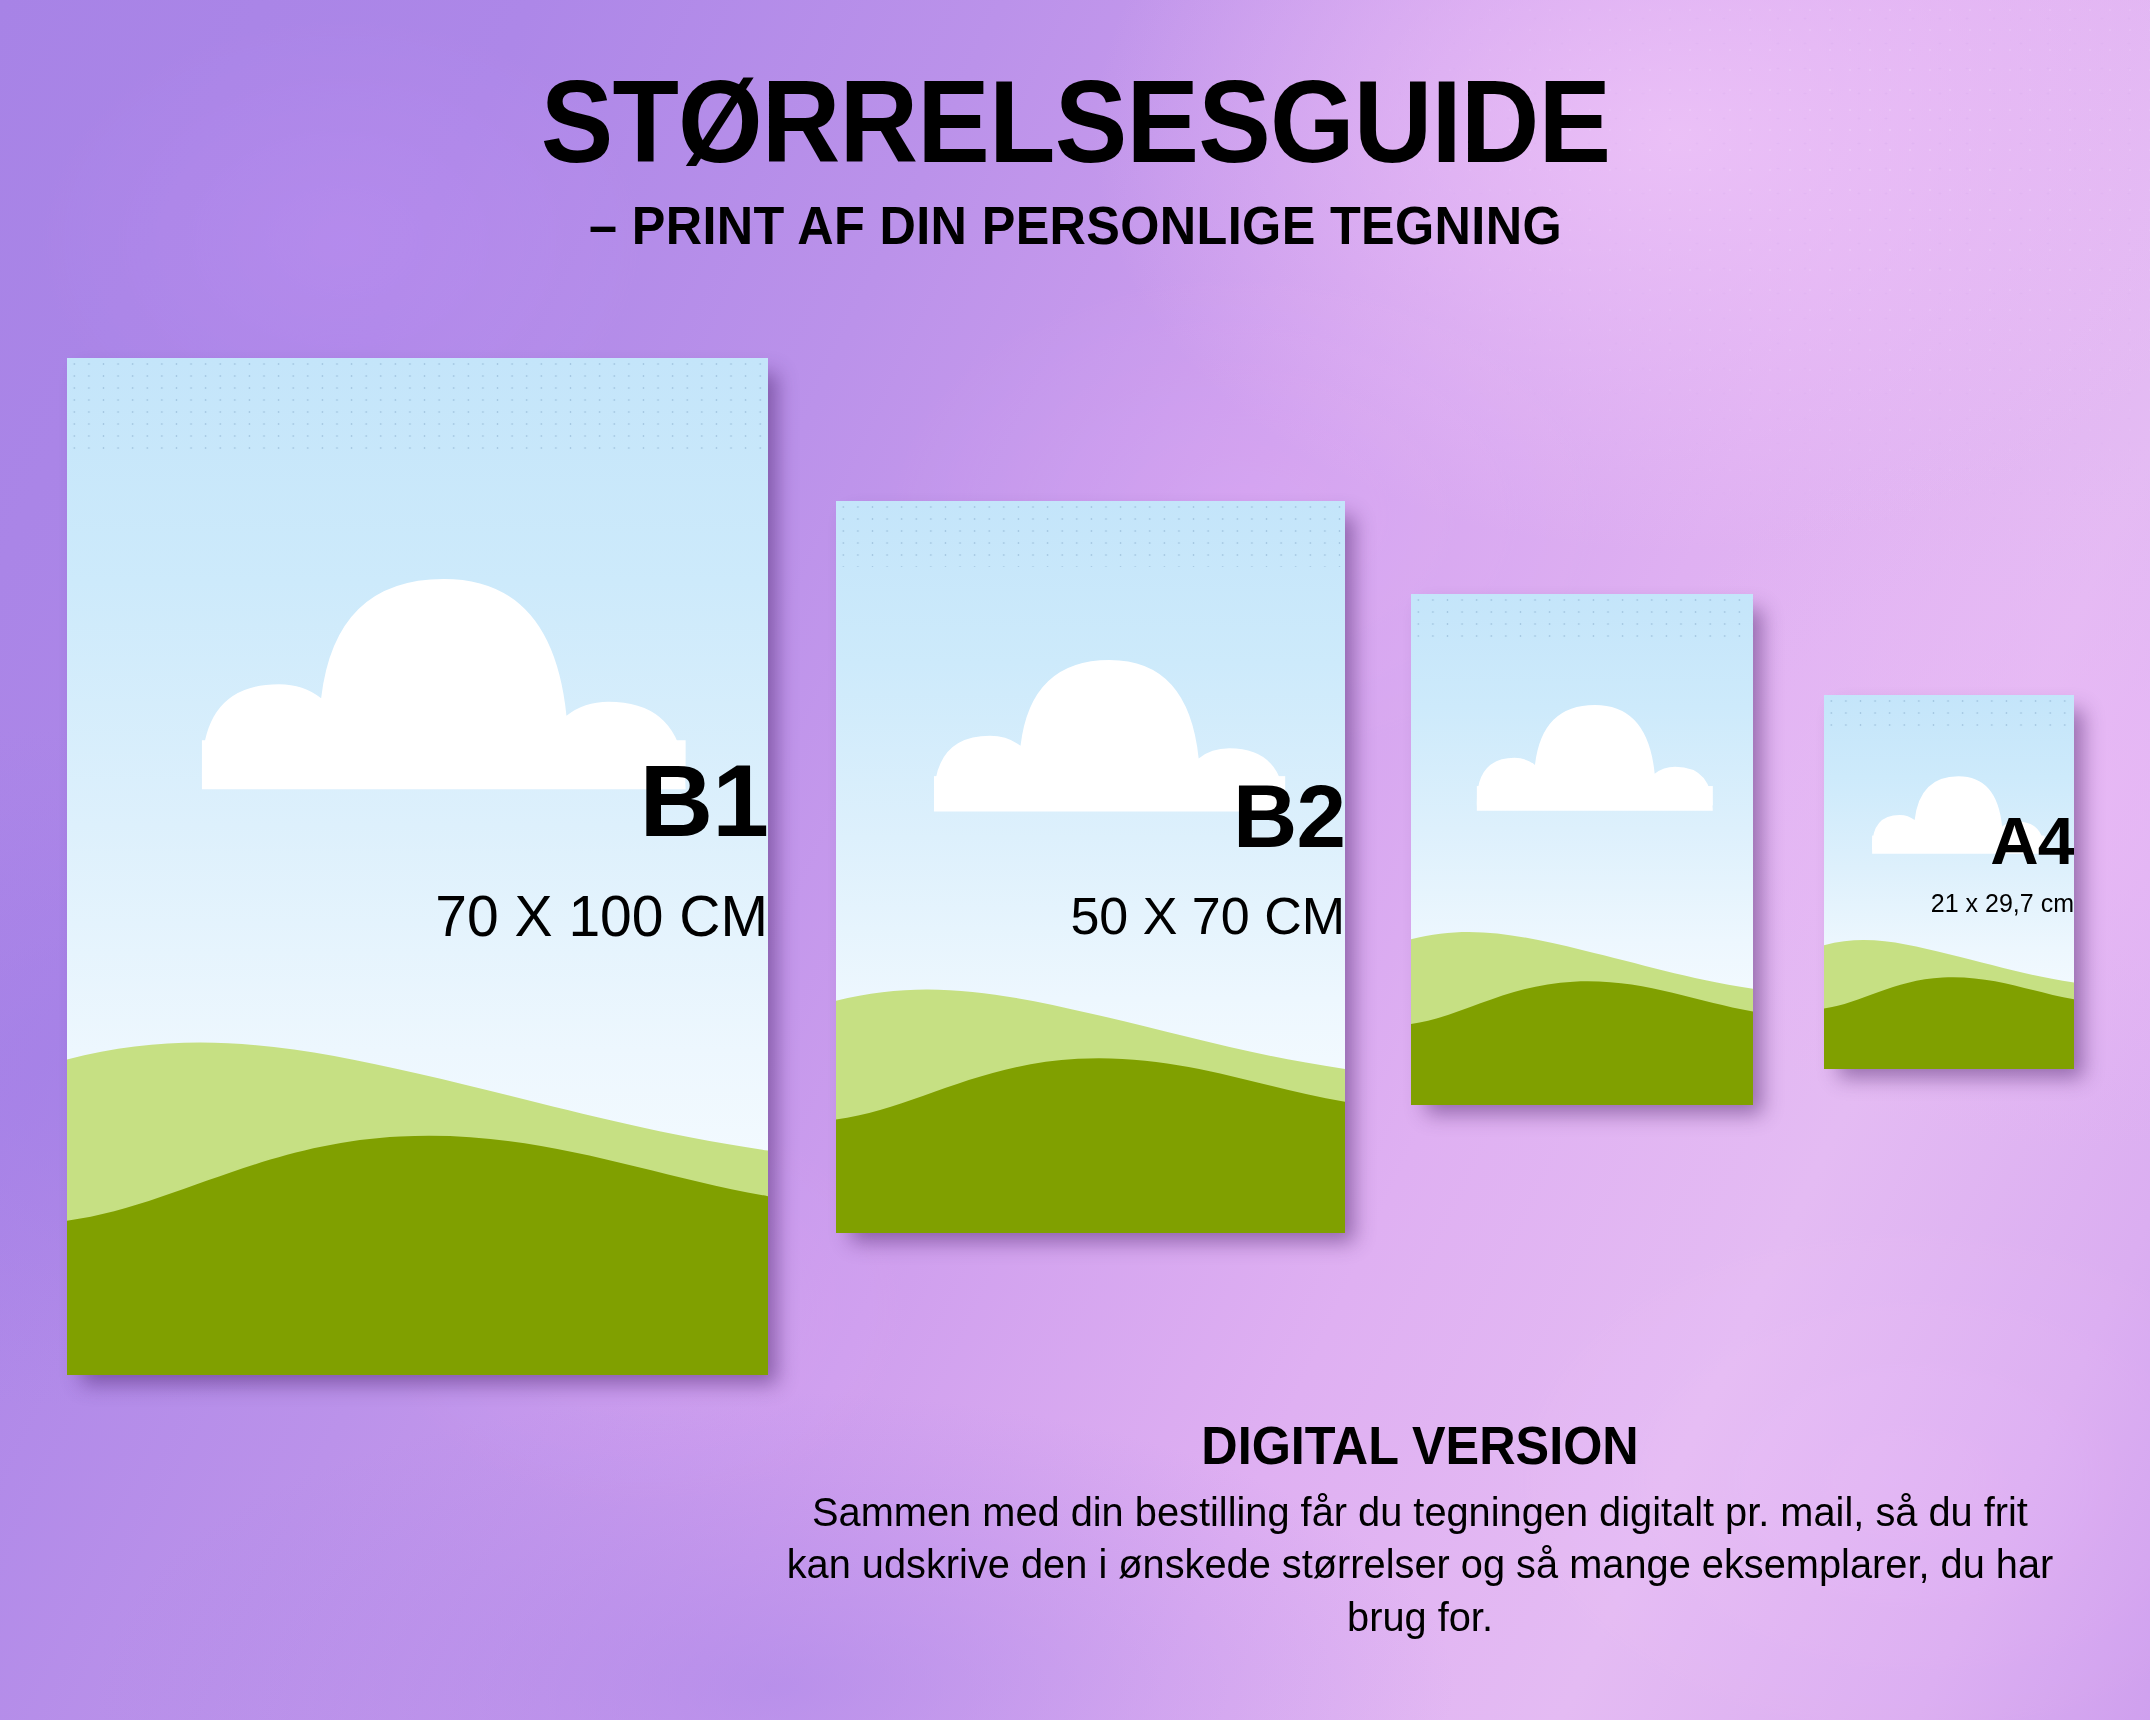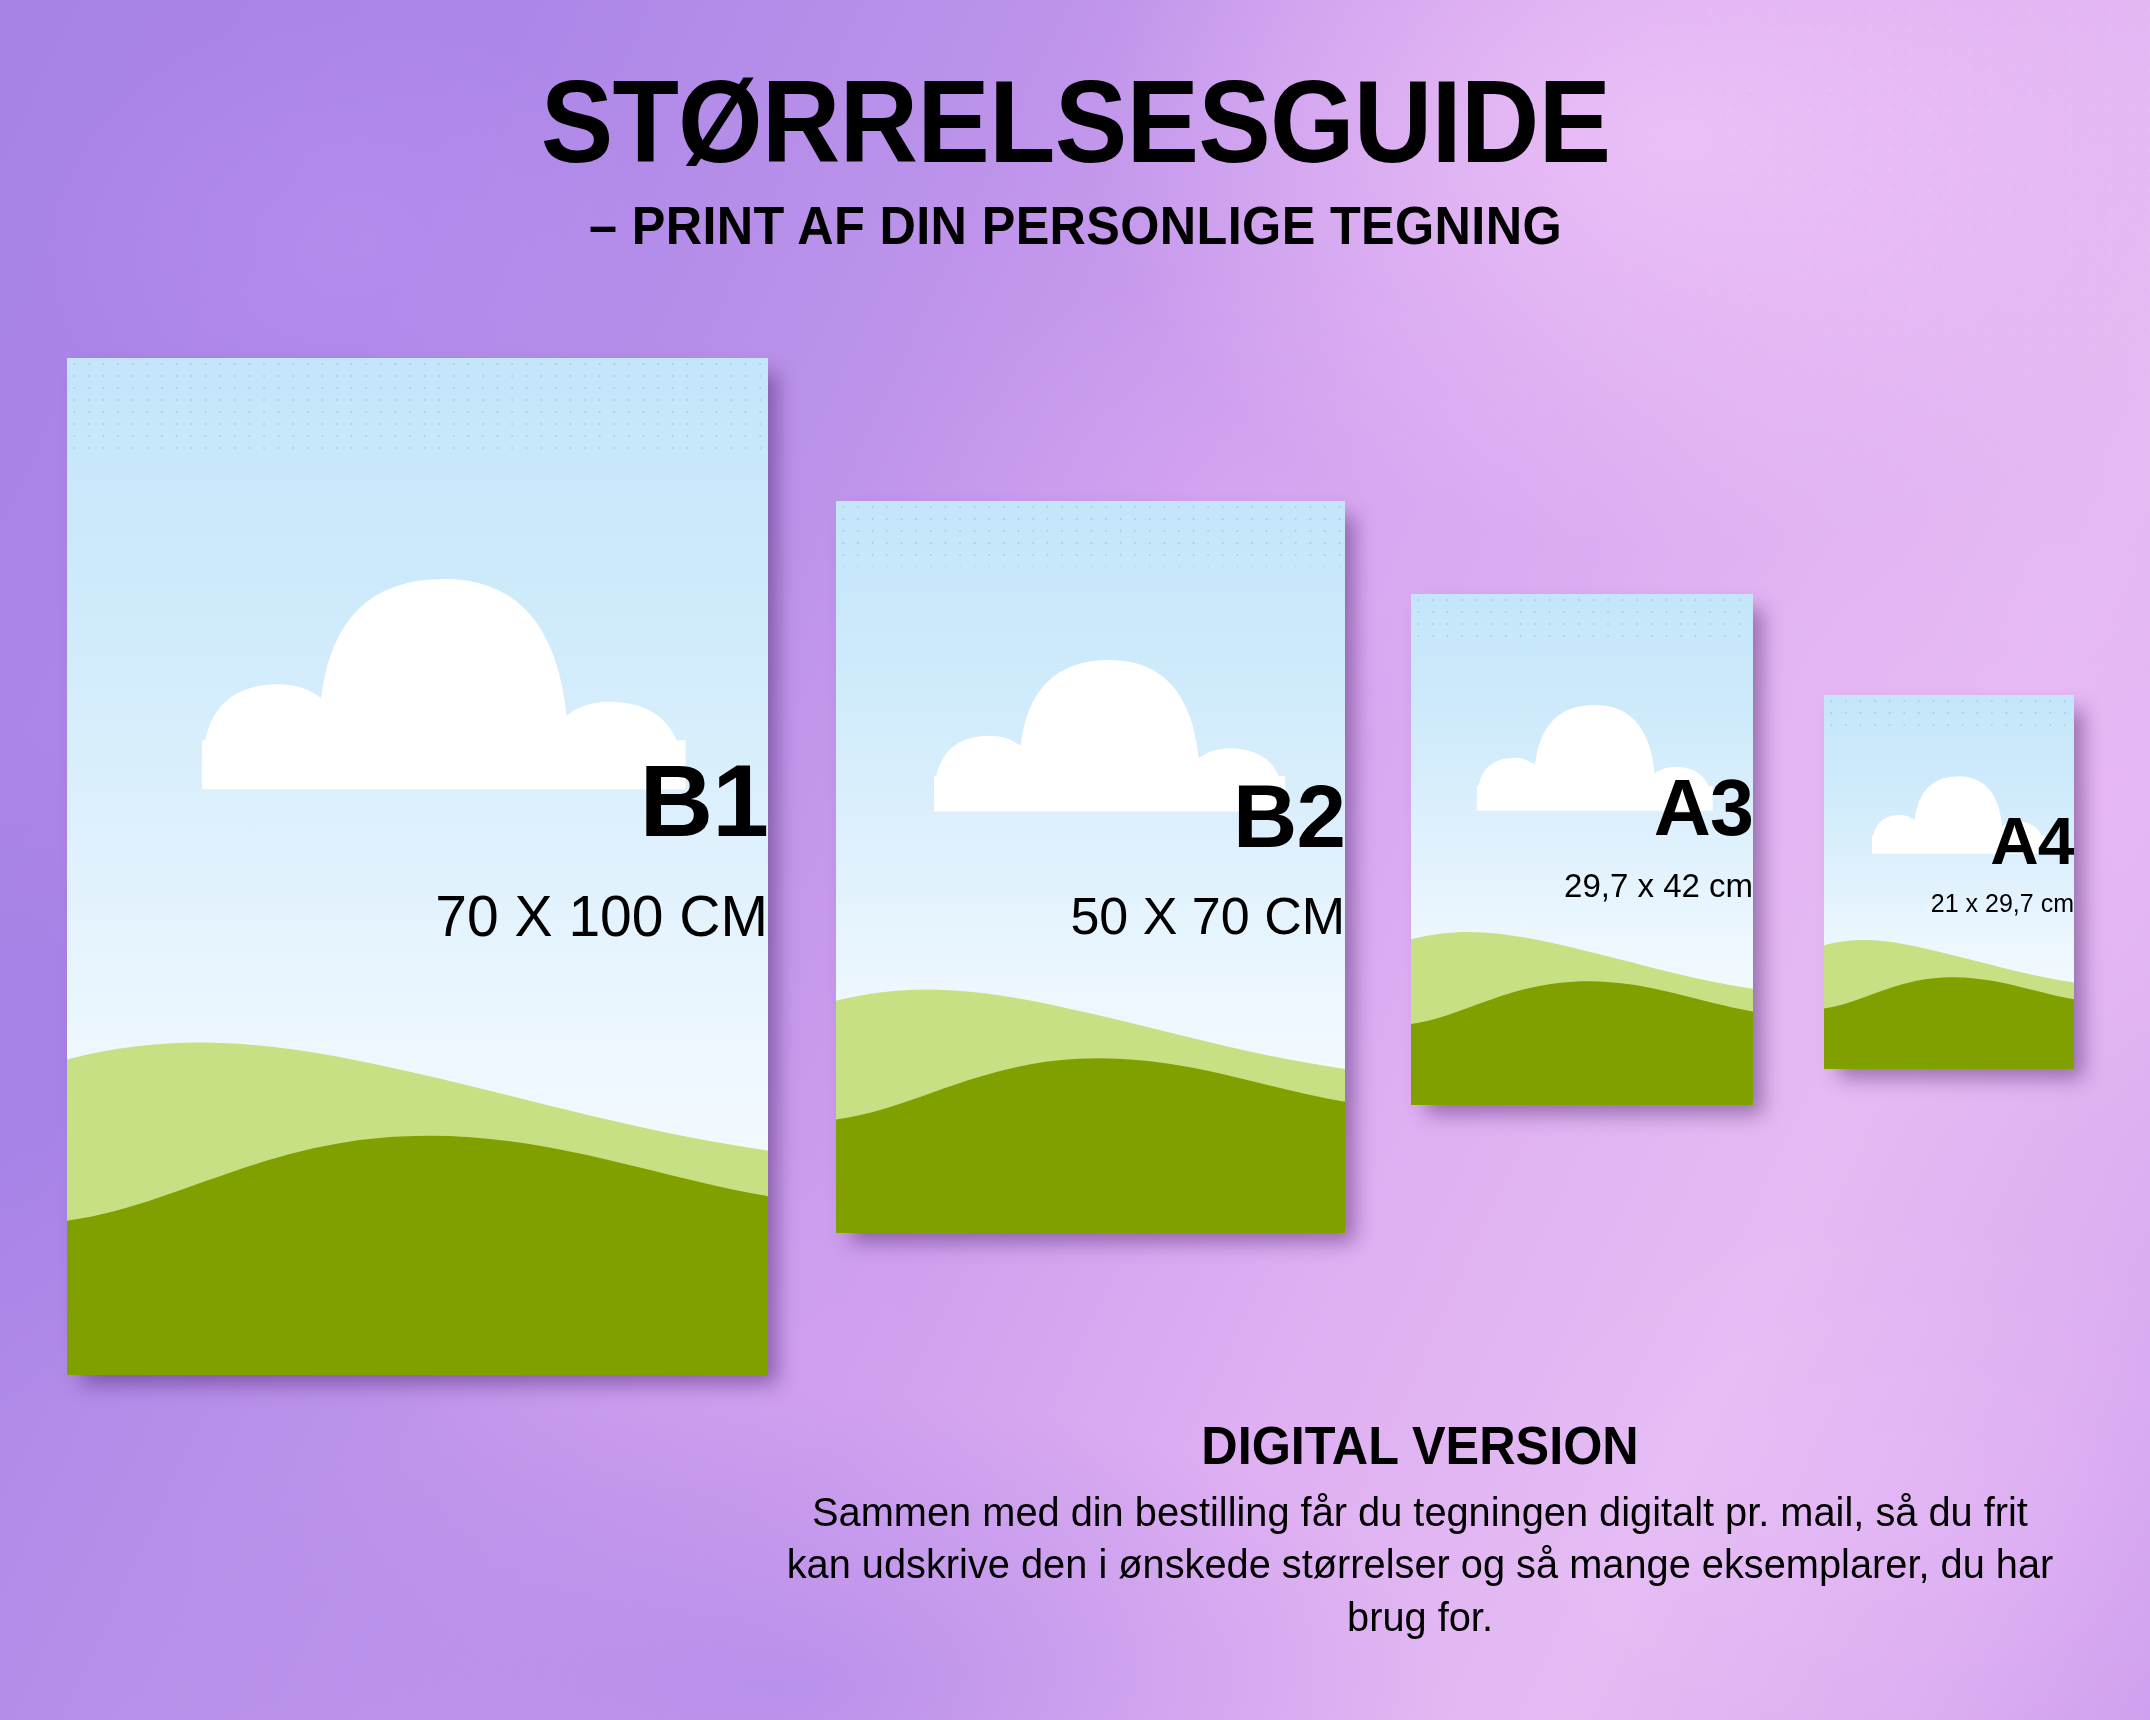--- a/index.html
+++ b/index.html
@@ -247,24 +247,20 @@
   <div class="poster" id="poster-a3">
     <svg class="scene" viewBox="0 0 400 580" preserveAspectRatio="none">
       <g>
         <path d="M77 236 q0 -50 44 -50 q14 0 24 8 q8 -68 70 -68 q62 0 70 78 q10 -8 24 -8 q44 0 44 50 l0 0 l-276 0 z" fill="#ffffff"></path>
         <rect x="77" y="218" width="276" height="22" fill="#ffffff"></rect>
       </g>
       <path d="M0 392 C 70 374 130 388 200 404 C 270 420 320 436 400 448 L400 580 L0 580 Z" fill="#c6e083"></path>
       <path d="M0 488 C 60 480 110 444 190 440 C 270 436 330 462 400 474 L400 580 L0 580 Z" fill="#80a000"></path>
     </svg>
     <div class="sky-speckle"></div>
-    <div class="label-stack">
-      <p class="size-code">A3</p>
-      <p class="size-dims">29,7 x 42 cm</p>
-    </div>
   </div>
 
   <div class="poster" id="poster-a4">
     <svg class="scene" viewBox="0 0 400 580" preserveAspectRatio="none">
       <g>
         <path d="M77 236 q0 -50 44 -50 q14 0 24 8 q8 -68 70 -68 q62 0 70 78 q10 -8 24 -8 q44 0 44 50 l0 0 l-276 0 z" fill="#ffffff"></path>
         <rect x="77" y="218" width="276" height="22" fill="#ffffff"></rect>
       </g>
       <path d="M0 388 C 70 370 130 386 200 402 C 270 418 320 434 400 446 L400 580 L0 580 Z" fill="#c6e083"></path>
       <path d="M0 486 C 60 478 110 442 190 438 C 270 434 330 460 400 472 L400 580 L0 580 Z" fill="#80a000"></path>

